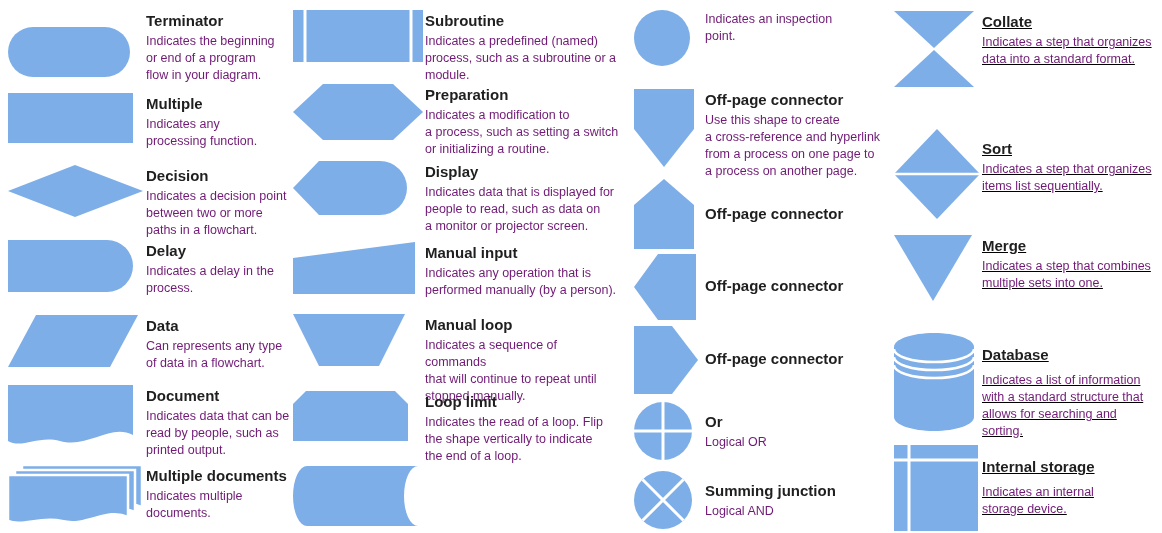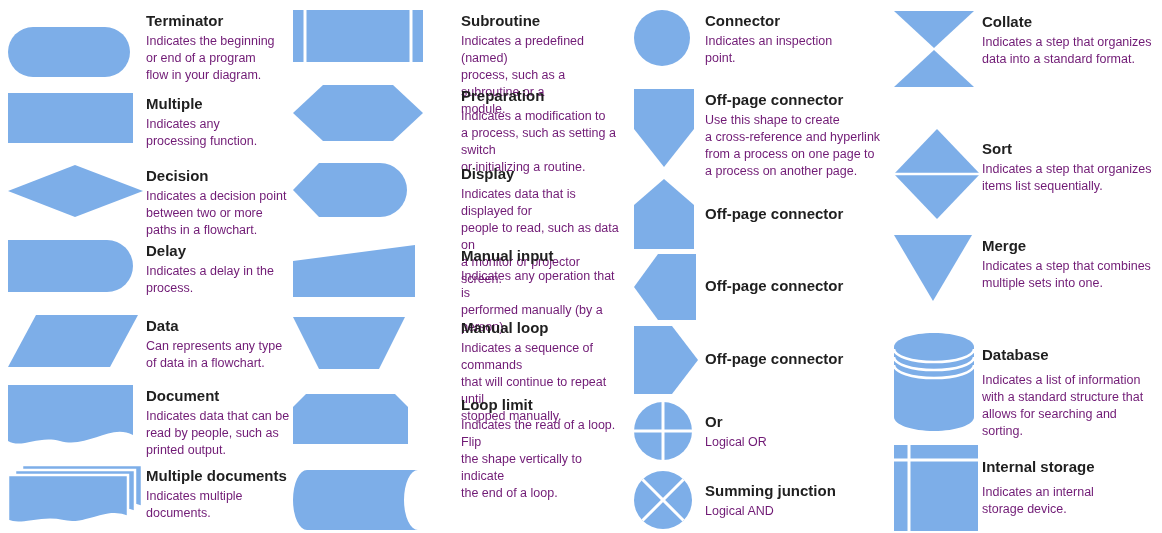--- a/index.html
+++ b/index.html
@@ -16,23 +16,23 @@
   .item { display:flex; align-items:flex-start; box-sizing:border-box; }
   .item.center { align-items:center; }
   .shape-cell { flex:none; display:flex; align-items:flex-start; }
   .item.center .shape-cell { align-items:center; }
   .col-1 .shape-cell { width:138px; }
   .col-2 .shape-cell { width:132px; }
   .col-3 .shape-cell { width:71px; }
   .col-4 .shape-cell { width:88px; }
   .text-cell { padding-top:1px; }
   .col-1 .text-cell { width:158px; }
-  .col-2 .text-cell { width:210px;margin-left:36px; }
+  .col-2 .text-cell { width:210px; }
   .col-3 .text-cell { width:190px; }
-  .col-4 .text-cell { width:180px; }
+  .col-4 .text-cell { width:180px;text-decoration:underline; }
   .title {
     font-size:15px; font-weight:700; color:#1f1f1f;
     line-height:20px; margin-bottom:2px;
   }
   .desc {
     font-size:12.5px; color:#701a75; line-height:17px;
     white-space:pre-line;
   }
   .fillshape { fill:var(--shape-fill,#7daee8); }
   .whiteline { stroke:#ffffff; fill:none; }
@@ -251,21 +251,20 @@
     </div>
   </div>
 
   <div class="col col-3">
 
     <div class="item" style="height:80px">
       <div class="shape-cell">
           <div class="circle"></div>
         </div>
       <div class="text-cell">
-        <div class="title">Connector</div>
         <div class="desc">Indicates an inspection
 point.</div>
       </div>
     </div>
 
     <div class="item" style="height:90px">
       <div class="shape-cell">
         <svg width="60" height="78" viewBox="0 0 60 78">
             <polygon class="fillshape" points="0,0 60,0 60,40 30,78 0,40"></polygon>
           </svg>

